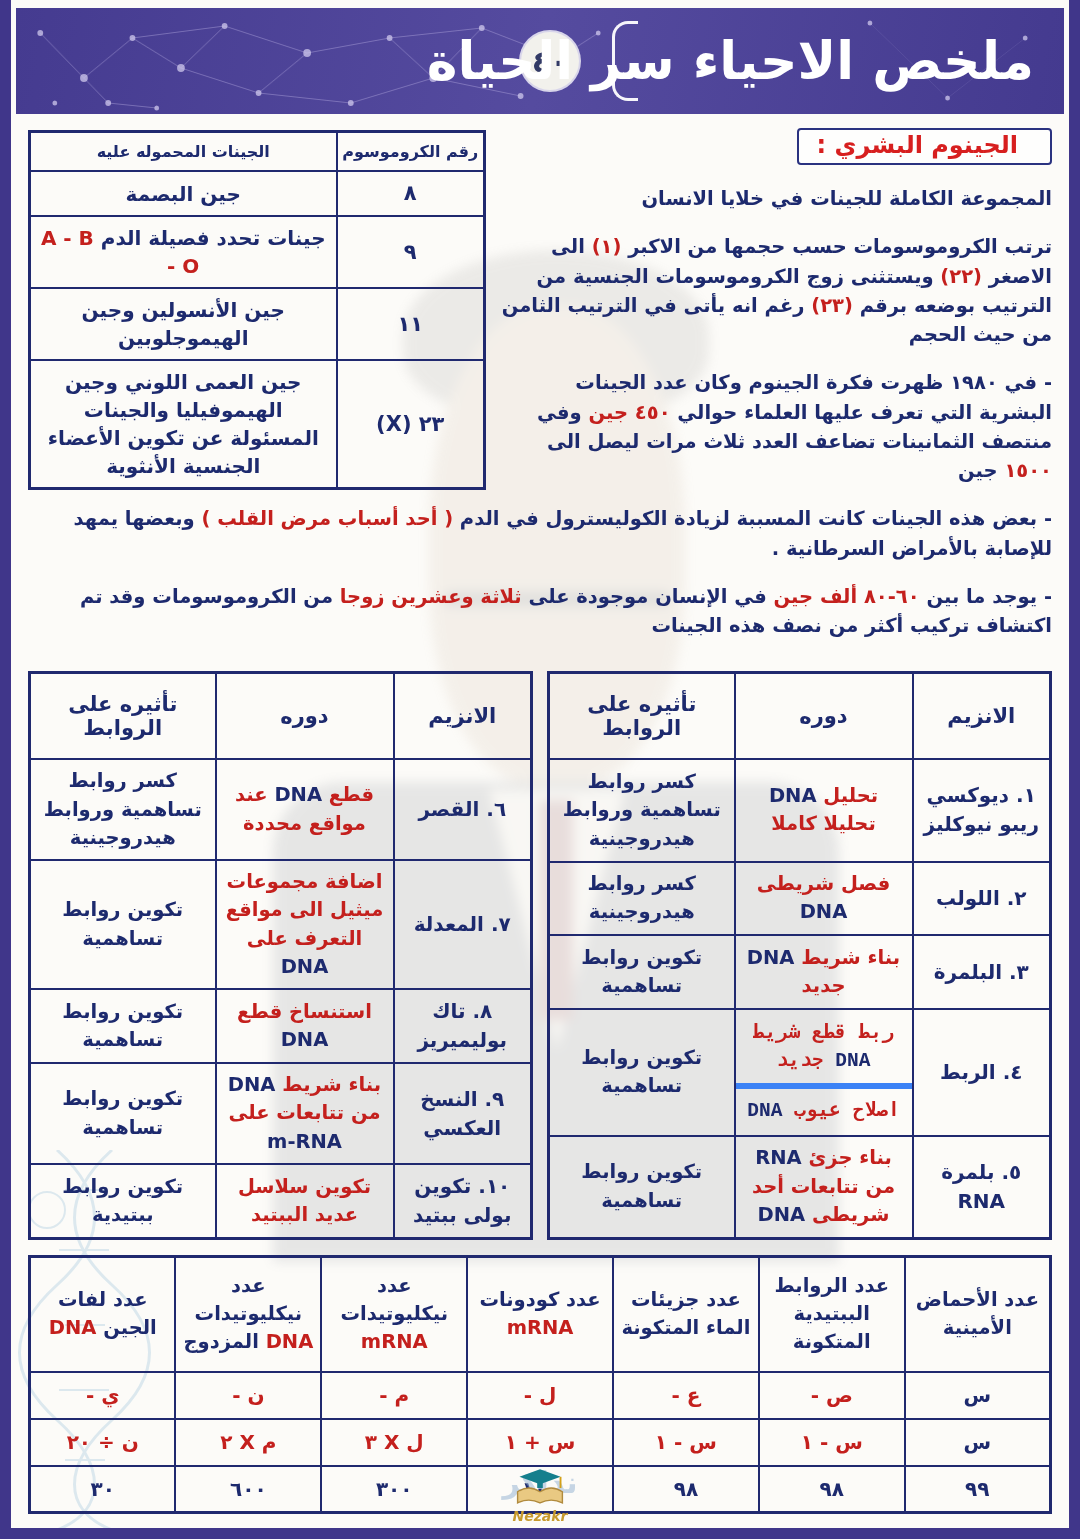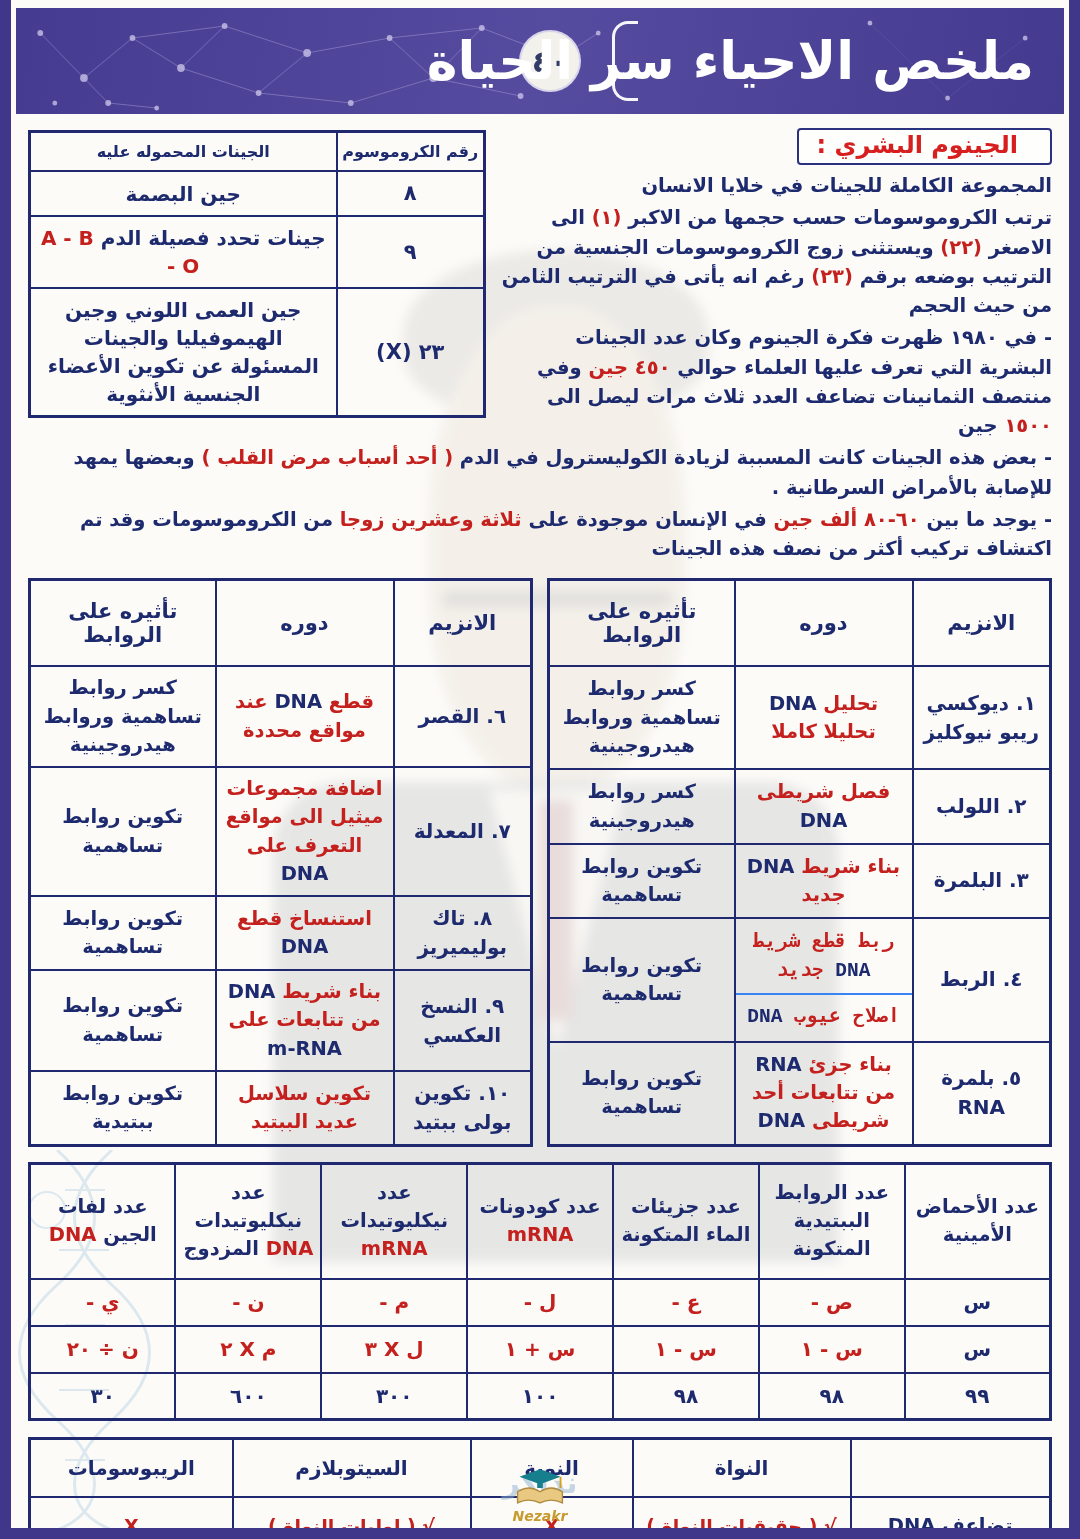--- a/index.html
+++ b/index.html
@@ -38,32 +38,32 @@
   
   .genome { overflow:visible; }
   .genome::after { content:""; display:block; clear:both; }
   .chromo { float:left; width:458px; margin:2px 14px 8px 0; }
   .chromo th { font-size:16px; padding:9px 4px; }
   .chromo td { font-size:20px; line-height:1.4; }
   .chromo td.num { font-size:21px; }
   .label-row { text-align:right; margin-bottom:6px; }
   .genome-label { display:inline-block; border:2.5px solid #2a3280; border-radius:4px; background:rgba(255,255,255,.65);
                   color:#d71f1f; font-weight:bold; font-size:24px; padding:1px 32px 4px 18px; }
-  .gtext { color:#1d2a6e; font-weight:bold; font-size:19.5px; line-height:1.5; text-align:right; margin:3px 0; }
+  .gtext { color:#1d2a6e; font-weight:bold; font-size:19.5px; line-height:1.5; text-align:right; margin:19px 0; }
   .bullet::before { content:"- "; color:#1d2a6e; }
   
   .enzymes { display:flex; gap:14px; margin-top:12px; }
   .enz { flex:1; table-layout:fixed; }
   .enz th { font-size:21px; padding:18px 4px; }
   .enz td { font-size:19.5px; line-height:1.45; }
   .enz .name { font-size:20px; }
   .enz .role { color:#c4201d;margin-left:32px; }
   .enz td.split { padding:0;font-family:Liberation Mono, monospace; }
   .enz .sub { padding:8px 6px; color:#c4201d; }
-  .enz .sub-b { border-top:2px solid #3b82f6; }
+  .enz .sub-b { border-top:6px solid #3b82f6; }
   .c-name { width:138px; } .c-role { width:178px; }
   
   .counts { width:100%; table-layout:fixed; margin-top:15px; }
   .counts th { font-size:19.5px; line-height:1.45; padding:14px 4px; height:104px; }
   .counts td { font-size:20px; height:47px; }
   .counts tr.r-vars td, .counts tr.r-form td { color:#c4201d; }
   .counts tr.r-vars td:first-child, .counts tr.r-form td:first-child { color:#1d2a6e; }
   
   .loc { width:100%; margin-top:16px; }
   .loc th { font-size:20px; padding:16px 4px; }
@@ -174,20 +174,24 @@
         <tbody>
           <tr>
             <td class="red num">٨</td>
             <td><span>جين البصمة</span></td>
           </tr>
           <tr>
             <td class="red num">٩</td>
             <td><span>جينات تحدد فصيلة الدم </span><span class="seg-r">A - B - O</span></td>
           </tr>
           <tr>
+            <td class="red num">١١</td>
+            <td><span>جين الأنسولين وجين الهيموجلوبين</span></td>
+          </tr>
+          <tr>
             <td class="red num">٢٣ (X)</td>
             <td><span>جين العمى اللوني وجين الهيموفيليا والجينات المسئولة عن تكوين الأعضاء الجنسية الأنثوية</span></td>
           </tr>
         </tbody>
       </table>
 
       <div class="label-row">
         <span class="genome-label">الجينوم البشري :</span>
       </div>
       <p class="gtext">المجموعة الكاملة للجينات في خلايا الانسان</p>

